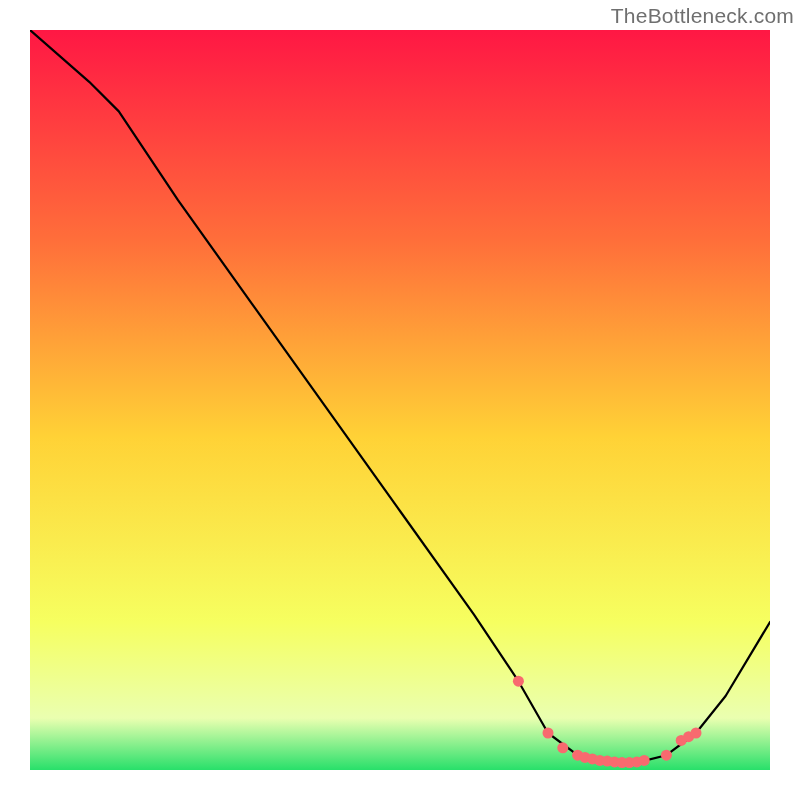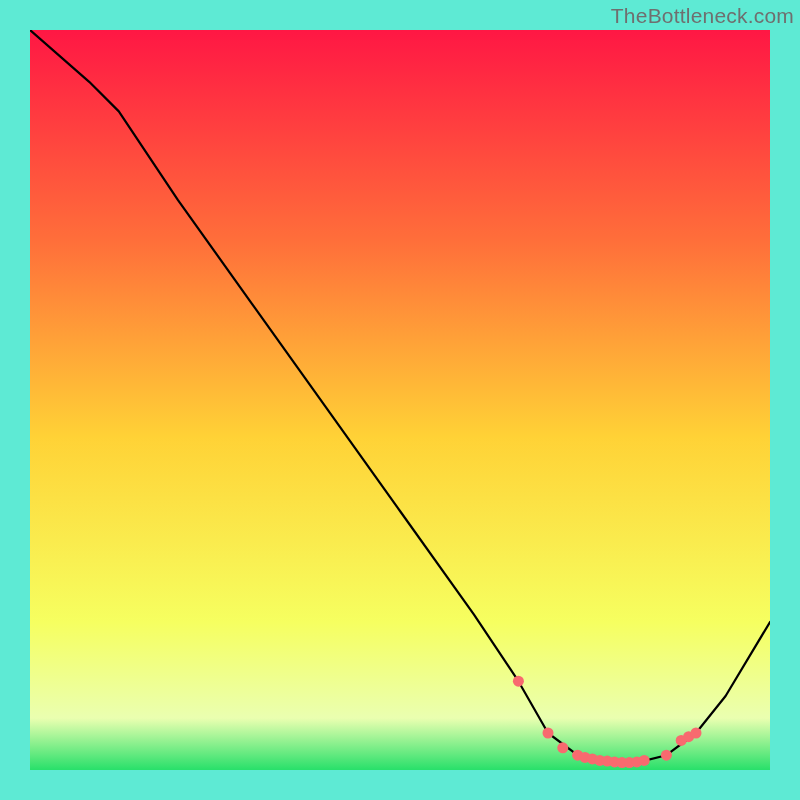--- a/index.html
+++ b/index.html
@@ -8,21 +8,21 @@
     width: 800px;
     height: 800px;
     background: #000;
     overflow: hidden;
     font-family: Arial, Helvetica, sans-serif;
   }
   .stage {
     position: relative;
     width: 800px;
     height: 800px;
-    background: #5eead4;
+    background: #ffffff;
   }
   .plot {
     position: absolute;
     left: 30px;
     top: 30px;
     width: 740px;
     height: 740px;
   }
   .watermark {
     position: absolute;

